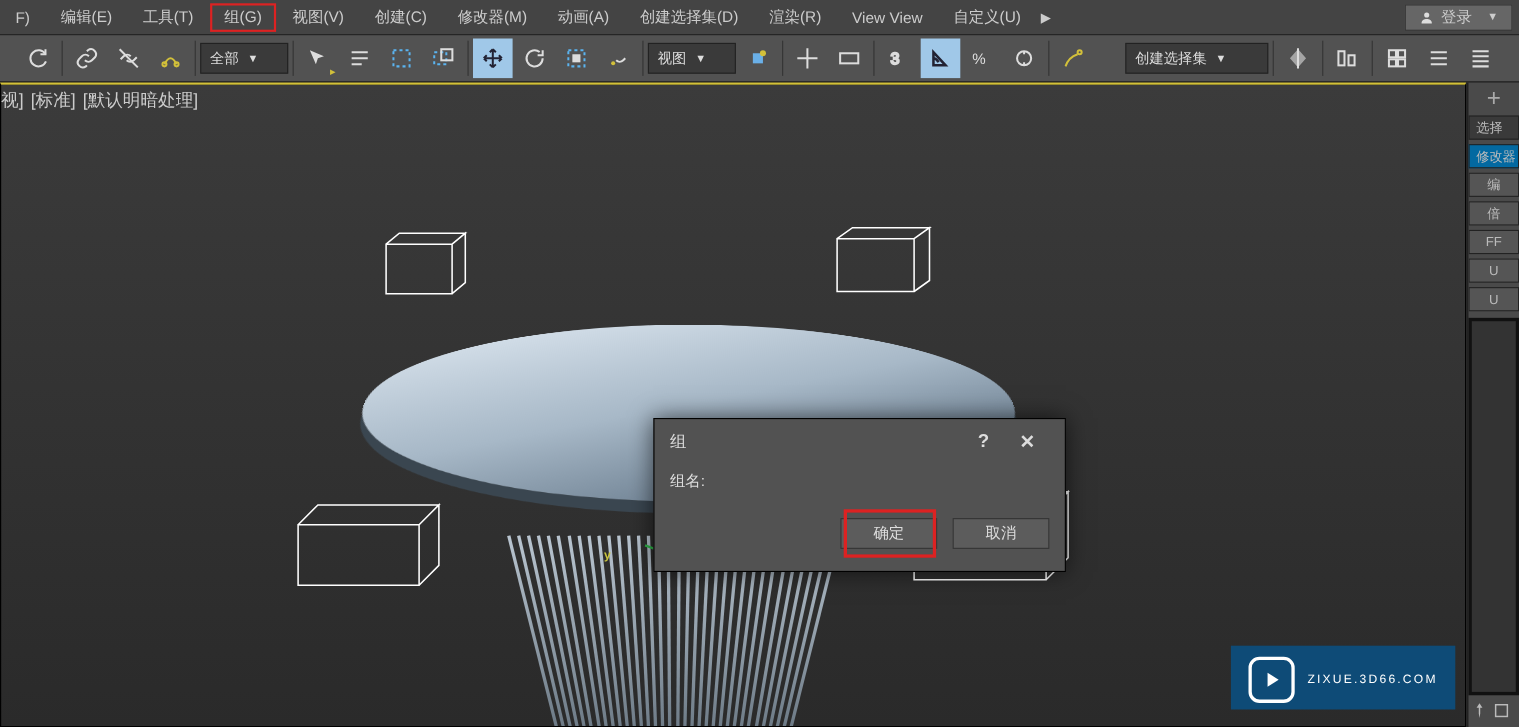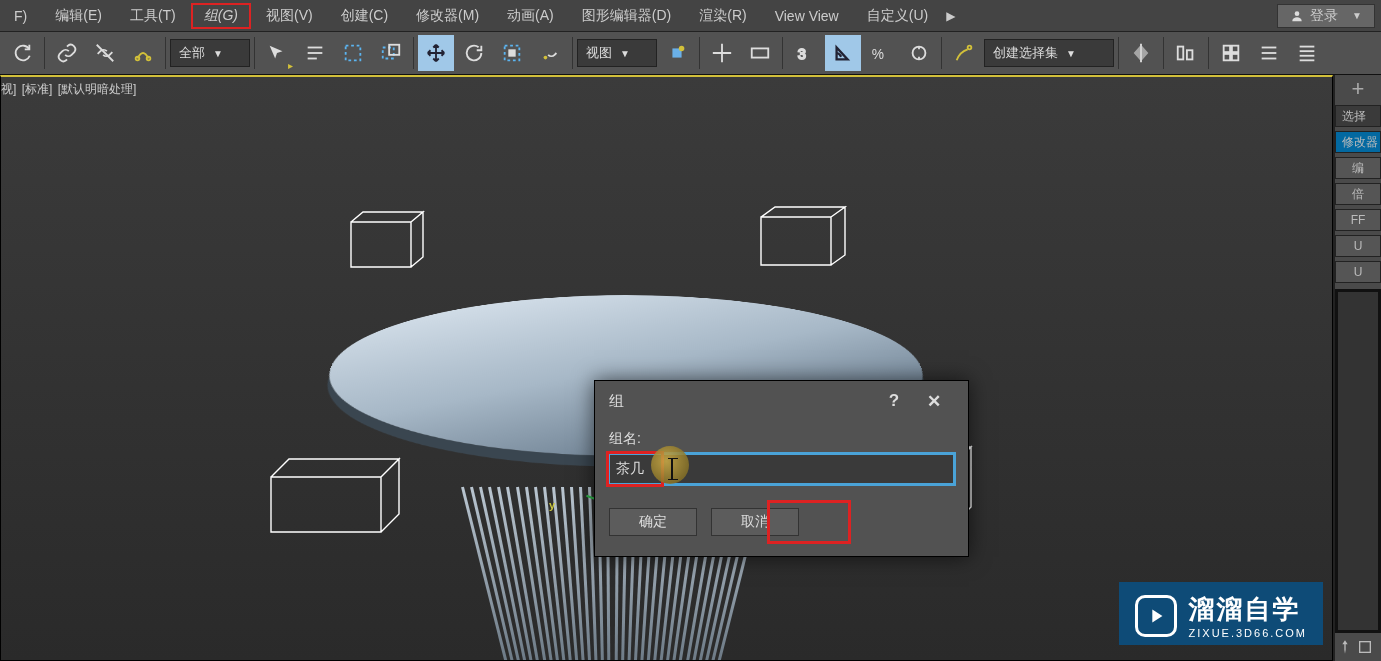--- a/index.html
+++ b/index.html
@@ -1,57 +1,57 @@
 <!DOCTYPE html>
 <html><head>
 <meta charset="utf-8">
 <style>
   * { margin:0; padding:0; box-sizing:border-box; font-family:"Microsoft YaHei",sans-serif; }
   body { background:#000; width:1381px; height:661px; overflow:hidden; color:#ccc; position:relative; }
 
   .menubar { background:#444; height:31px; display:flex; align-items:center; font-size:14px; color:#ccc; overflow:hidden;}
   .menubar .item { padding:0 14px; height:28px; display:flex; align-items:center; cursor:default; white-space:nowrap;}
-  .menubar .item.highlight { outline:2px solid #d22; outline-offset:-3px;font-style:italic; }
+  .menubar .item.highlight { outline:2px solid #d22; outline-offset:-3px; }
   .menubar .spacer { flex:1; }
   .menubar .scroll-arrow { padding:0 4px; font-size:12px;}
   .menubar .login { background:#666; padding:0 12px; height:24px; display:flex; align-items:center; gap:6px; margin-right:6px; border:1px solid #333;}
   .menubar .caret { font-size:10px; margin-left:8px; }
 
-  .toolbar { background:#525252; height:44px; border-top:1px solid #222; border-bottom:1px solid #111; display:flex; align-items:center; padding:0 4px; gap:2px; overflow:hidden;}
+  .toolbar { background:#525252; height:44px; border-top:1px solid #222; border-bottom:1px solid #111; display:flex; align-items:center; padding:0 16px; gap:2px; overflow:hidden;}
   .tbtn { width:36px; height:36px; display:flex; align-items:center; justify-content:center; color:#ddd; position:relative;}
   .tbtn svg { width:22px; height:22px; }
   .tbtn.active { background:#a0c8e8; color:#223;}
   .sep { width:1px; height:32px; background:#333; margin:0 2px;}
   .combo { background:#3a3a3a; border:1px solid #222; height:28px; display:flex; align-items:center; padding:0 8px; color:#ddd; font-size:13px; gap:8px;}
   .combo .caret { font-size:10px;}
   .combo.wide { min-width:80px;}
-  .combo.wider { min-width:130px;}
+  .combo.wider { min-width:130px;margin-left:27px;}
 
   .workspace { position:absolute; top:75px; left:0; right:48px; bottom:0; background:linear-gradient(#3b3b3b,#2a2a2a); border:1px solid #000; border-top:2px solid #d2c03a;}
-  .vplabel { position:absolute; top:4px; left:0; font-size:12px; color:#ccc;}
+  .vplabel { position:absolute; top:4px; left:0; font-size:16px; color:#ccc;}
   .vplabel span { margin-right:2px;}
 
   .cmdpanel { position:absolute; top:75px; right:0; width:48px; bottom:0; background:#4a4a4a; border-left:2px solid #222; display:flex; flex-direction:column;}
   .cmdpanel .tab { height:28px; display:flex; align-items:center; justify-content:center; font-size:22px; color:#aaa;}
   .cmdpanel .field, .cmdpanel .btn { height:22px; margin:2px 0; background:#3a3a3a; border:1px solid #222; display:flex; align-items:center; justify-content:flex-start; padding-left:6px; font-size:12px; color:#bbb; white-space:nowrap; overflow:hidden;}
   .cmdpanel .btn { background:#555; justify-content:center; padding-left:0;}
   .cmdpanel .panel { flex:1; background:#333; border:3px solid #111; margin-top:4px;}
   .cmdpanel .bot-icons { display:flex; gap:4px; margin-top:4px; padding:2px;}
   .cmdpanel .bot-icons svg{width:16px;height:16px;}
 
   .dialog { position:absolute; left:594px; top:380px; width:375px; background:#525252; border:1px solid #000; box-shadow:0 0 20px rgba(0,0,0,.6);}
   .dialog .titlebar { height:40px; display:flex; align-items:center; padding:0 14px; color:#ddd; font-size:15px;}
   .dialog .titlebar .flex{flex:1;}
   .dialog .titlebar .icn{ width:40px; text-align:center; font-size:17px; font-weight:bold; cursor:default;}
   .dialog .body { padding:8px 14px 20px 14px;}
   .dialog label { font-size:14px; color:#ddd;}
   .inputrow{ position:relative; margin-top:6px;}
   .dialog input { width:100%; height:30px; background:#3a3a3a; border:1px solid #4aa3d8; outline:2px solid #4aa3d8; color:#ddd; font-size:14px; padding:0 6px;}
   .red-box-name { position:absolute; left:-3px; top:-3px; width:58px; height:36px; border:3px solid #d22; pointer-events:none;}
-  .dialog .btns { display:flex; justify-content:flex-start; gap:14px; margin-top:24px; position:relative;}
+  .dialog .btns { display:flex; justify-content:flex-end; gap:14px; margin-top:24px; position:relative;}
   .dbtn { width:88px; height:28px; background:#5c5c5c; border:1px solid #333; color:#ddd; font-size:14px; display:flex; align-items:center; justify-content:center;}
   .red-box-ok { position:absolute; border:3px solid #d22; pointer-events:none;}
 
   .cursor-bead { position:absolute; width:38px; height:38px; border-radius:50%; background:radial-gradient(circle at 40% 40%,#cfae46,#6b5a1a); opacity:.85; pointer-events:none;}
   .text-cursor { position:absolute; width:2px; height:22px; border-left:1px solid #111; border-right:1px solid #111;}
   .text-cursor:before,.text-cursor:after{content:"";position:absolute;left:-4px;width:10px;height:1px;background:#111;}
   .text-cursor:before{top:0;} .text-cursor:after{bottom:0;}
 
   .wm { position:absolute; right:58px; bottom:16px; background:rgba(10,80,130,.88); padding:10px 16px 6px 16px; color:#fff; display:flex; align-items:center; gap:12px;}
   .wm .logo { width:42px;height:42px;border:3px solid #fff;border-radius:10px;display:flex;align-items:center;justify-content:center;}
@@ -80,21 +80,21 @@
 
 <div class="menubar">
   <div class="item">F)</div>
   <div class="item">编辑(E)</div>
   <div class="item">工具(T)</div>
   <div class="item highlight">组(G)</div>
   <div class="item">视图(V)</div>
   <div class="item">创建(C)</div>
   <div class="item">修改器(M)</div>
   <div class="item">动画(A)</div>
-  <div class="item">图形编辑器(D)</div>
+  <div class="item">创建选择集(D)</div>
   <div class="item">渲染(R)</div>
   <div class="item">View View</div>
   <div class="item">自定义(U)</div>
   <div class="scroll-arrow">▶</div>
   <div class="spacer"></div>
   <div class="login">
     <svg width="14" height="14" viewBox="0 0 24 24" fill="#ddd">
         <circle cx="12" cy="8" r="4"></circle>
         <path d="M4 20c0-4 4-6 8-6s8 2 8 6v1H4z"></path>
       </svg>
@@ -367,37 +367,30 @@
 
 <div class="dialog">
   <div class="titlebar">
     <span>组</span>
     <span class="flex"></span>
     <span class="icn">?</span>
     <span class="icn">✕</span>
   </div>
   <div class="body">
     <label>组名:</label>
-    <div class="inputrow">
-      <input type="text" value="茶几" style="">
-      <div class="red-box-name"></div>
-      <div class="cursor-bead" style="left:42px;top:-8px"></div>
-      <div class="text-cursor" style="left:62px;top:4px"></div>
-    </div>
     <div class="btns">
       <div class="dbtn">确定</div>
       <div class="dbtn">取消</div>
       <div class="red-box-ok" style="left:158px;top:-8px;width:84px;height:44px"></div>
     </div>
   </div>
 </div>
 
 <div class="wm">
   <div class="logo">
       <svg viewBox="0 0 24 24" fill="#fff">
         <path d="M8 5v14l11-7z"></path>
       </svg>
     </div>
   <div class="txt">
-    <div class="big">溜溜自学</div>
     <div class="small">ZIXUE.3D66.COM</div>
   </div>
 </div>
 
 </body></html>

